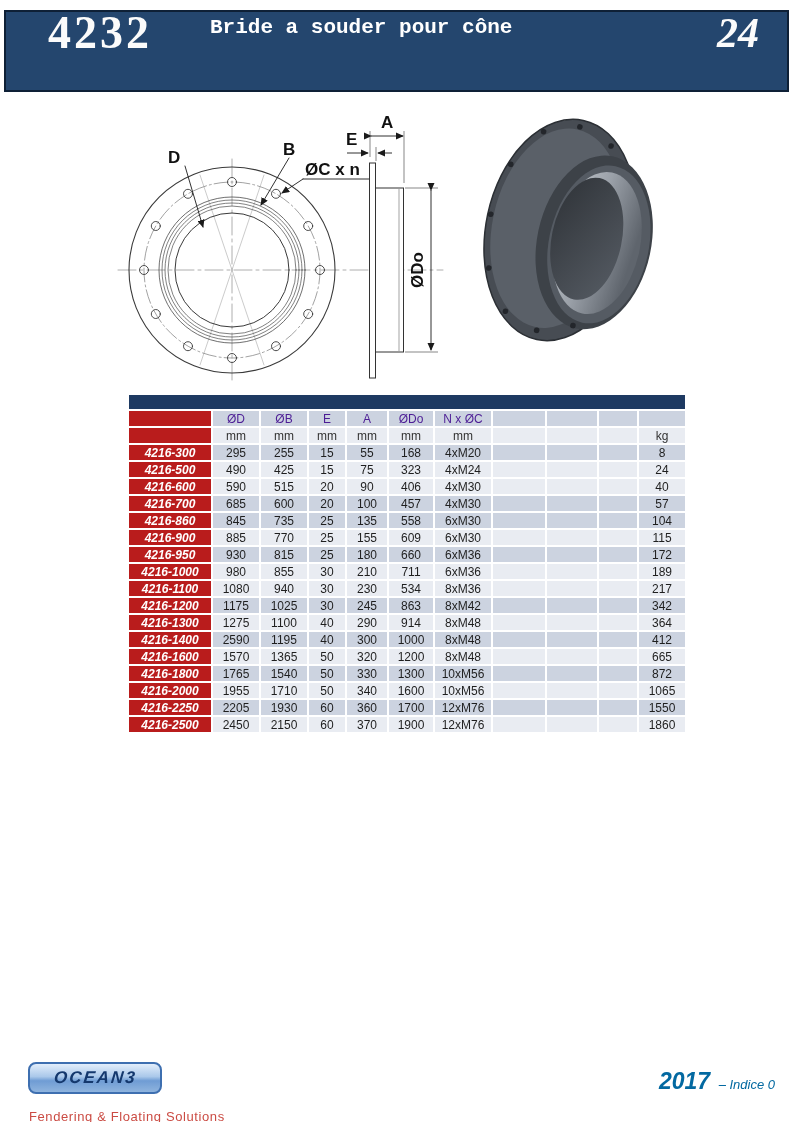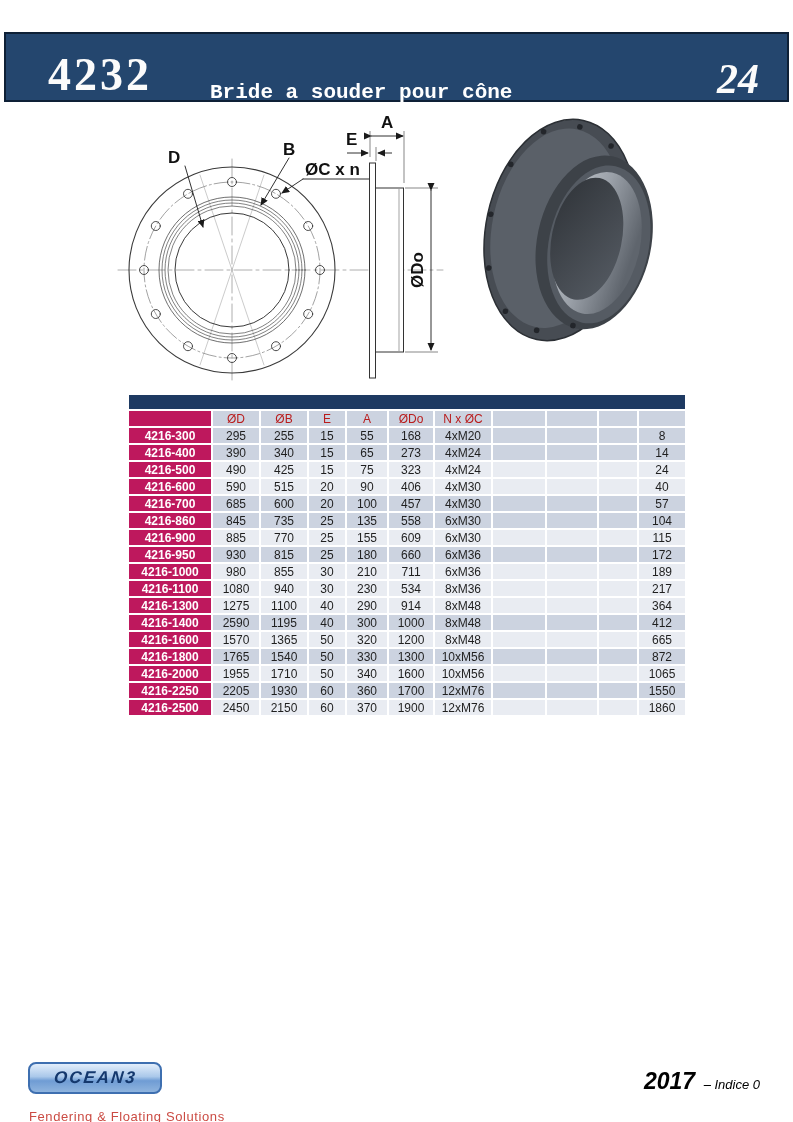--- a/index.html
+++ b/index.html
@@ -1,55 +1,55 @@
 <!DOCTYPE html>
 <html><head>
 <meta charset="utf-8">
 <style>
   html,body{margin:0;padding:0;background:#e8e8e8;}
   .page{position:relative;width:793px;height:1122px;background:#ffffff;margin:0 auto;
         font-family:"Liberation Sans",sans-serif;overflow:hidden;}
 
   
-  .banner{position:absolute;left:4px;top:10px;width:785px;height:70px;box-sizing:border-box;
-          background:#24466e;border:2px solid #0e2036;display:flex;align-items:flex-end;margin-top:22px;}
+  .banner{position:absolute;left:4px;top:10px;width:785px;height:82px;box-sizing:border-box;
+          background:#24466e;border:2px solid #0e2036;display:flex;align-items:flex-start;}
   .banner .code{font-family:"Liberation Serif",serif;font-weight:bold;font-size:46px;
                 color:#fbfbfb;margin-left:42px;letter-spacing:3px;line-height:1;transform:translateY(-2px);}
   .banner .title{font-family:Liberation Mono, monospace;font-weight:bold;font-size:21px;
                  color:#ffffff;margin-left:58px;transform:translateY(4px);}
   .banner .pageno{font-family:"Liberation Serif",serif;font-weight:bold;font-style:italic;
                   font-size:42px;color:#fbfbfb;margin-left:auto;margin-right:28px;line-height:1;}
 
   
   .drawing{position:absolute;left:0;top:95px;width:793px;height:296px;}
   .drawing svg{display:block;}
   .dim-label{font-family:"Liberation Sans",sans-serif;font-weight:bold;font-size:17px;fill:#111;}
 
   
   .spec-table{position:absolute;left:127px;top:393px;}
   table{border-collapse:separate;border-spacing:2px;background:#ffffff;}
   td{height:15px;padding:0 2px;font-size:12px;text-align:center;vertical-align:middle;
      color:#1f1f1f;white-space:nowrap;}
-  td.navy{background:#be185d;color:#ffffff;font-weight:bold;}
+  td.navy{background:#b91c1c;color:#ffffff;font-weight:bold;font-style:italic;}
   tr.band-a td:not(.navy){background:#ccd3e0;}
   tr.band-b td:not(.navy){background:#e9ecf2;}
   td.topband{background:#1e3a62;height:14px;}
-  tr.hdr td:not(.navy){background:#ccd3e0;color:#b91c1c;}
+  tr.hdr td:not(.navy){background:#ccd3e0;color:#4c1d95;}
   tr.units td:not(.navy){background:#e9ecf2;color:#333;}
 
   
   .logo{position:absolute;left:28px;top:1062px;width:134px;height:32px;box-sizing:border-box;
         border-radius:8px;border:2px solid #3e6fb0;
         background:linear-gradient(#e3eefb 0%,#aac8ea 45%,#6f9cd4 60%,#8fb4de 100%);
         display:flex;align-items:center;justify-content:center;}
   .logo-text{font-weight:bold;font-style:italic;font-size:17px;color:#14386d;
              letter-spacing:2px;transform:skewX(-6deg);}
   .logo-sub{position:absolute;left:29px;top:1097px;font-size:13px;color:#cb4b43;
             letter-spacing:0.6px;margin-top:12px;}
-  .edition{position:absolute;right:33px;top:1068px;color:#000000;white-space:nowrap;}
+  .edition{position:absolute;right:18px;top:1068px;color:#0369a1;white-space:nowrap;}
   .edition .year{font-weight:bold;font-style:italic;font-size:23px;}
   .edition .indice{font-style:italic;font-size:13px;margin-left:4px;}
 </style>
 </head>
 <body>
 
 <div class="page">
 
   <div class="banner">
     <span class="code">4232</span>
@@ -181,46 +181,46 @@
           <td>ØB</td>
           <td>E</td>
           <td>A</td>
           <td>ØDo</td>
           <td>N x ØC</td>
           <td></td>
             <td></td>
             <td></td>
             <td></td>
         </tr>
+        <tr class="units">
+          <td class="navy"></td>
+          <td>mm</td>
+          <td>mm</td>
+          <td>mm</td>
+          <td>mm</td>
+          <td>mm</td>
+          <td>mm</td>
+          <td></td>
+            <td></td>
+            <td></td>
+          <td>kg</td>
+        </tr>
       <tr class="band-a">
       <td class="navy">4216-300</td>
       <td>295</td>
       <td>255</td>
       <td>15</td>
       <td>55</td>
       <td>168</td>
       <td>4xM20</td>
       <td></td>
       <td></td>
       <td></td>
       <td>8</td>
     </tr>
-          <tr class="band-a">
-      <td class="navy">4216-400</td>
-      <td>390</td>
-      <td>340</td>
-      <td>15</td>
-      <td>65</td>
-      <td>273</td>
-      <td>4xM24</td>
-      <td></td>
-      <td></td>
-      <td></td>
-      <td>14</td>
-    </tr>
           <tr class="band-b">
       <td class="navy">4216-500</td>
       <td>490</td>
       <td>425</td>
       <td>15</td>
       <td>75</td>
       <td>323</td>
       <td>4xM24</td>
       <td></td>
       <td></td>
@@ -310,20 +310,33 @@
       <td>1080</td>
       <td>940</td>
       <td>30</td>
       <td>230</td>
       <td>534</td>
       <td>8xM36</td>
       <td></td>
       <td></td>
       <td></td>
       <td>217</td>
+    </tr>
+          <tr class="band-a">
+      <td class="navy">4216-1200</td>
+      <td>1175</td>
+      <td>1025</td>
+      <td>30</td>
+      <td>245</td>
+      <td>863</td>
+      <td>8xM42</td>
+      <td></td>
+      <td></td>
+      <td></td>
+      <td>342</td>
     </tr>
           <tr class="band-b">
       <td class="navy">4216-1300</td>
       <td>1275</td>
       <td>1100</td>
       <td>40</td>
       <td>290</td>
       <td>914</td>
       <td>8xM48</td>
       <td></td>

